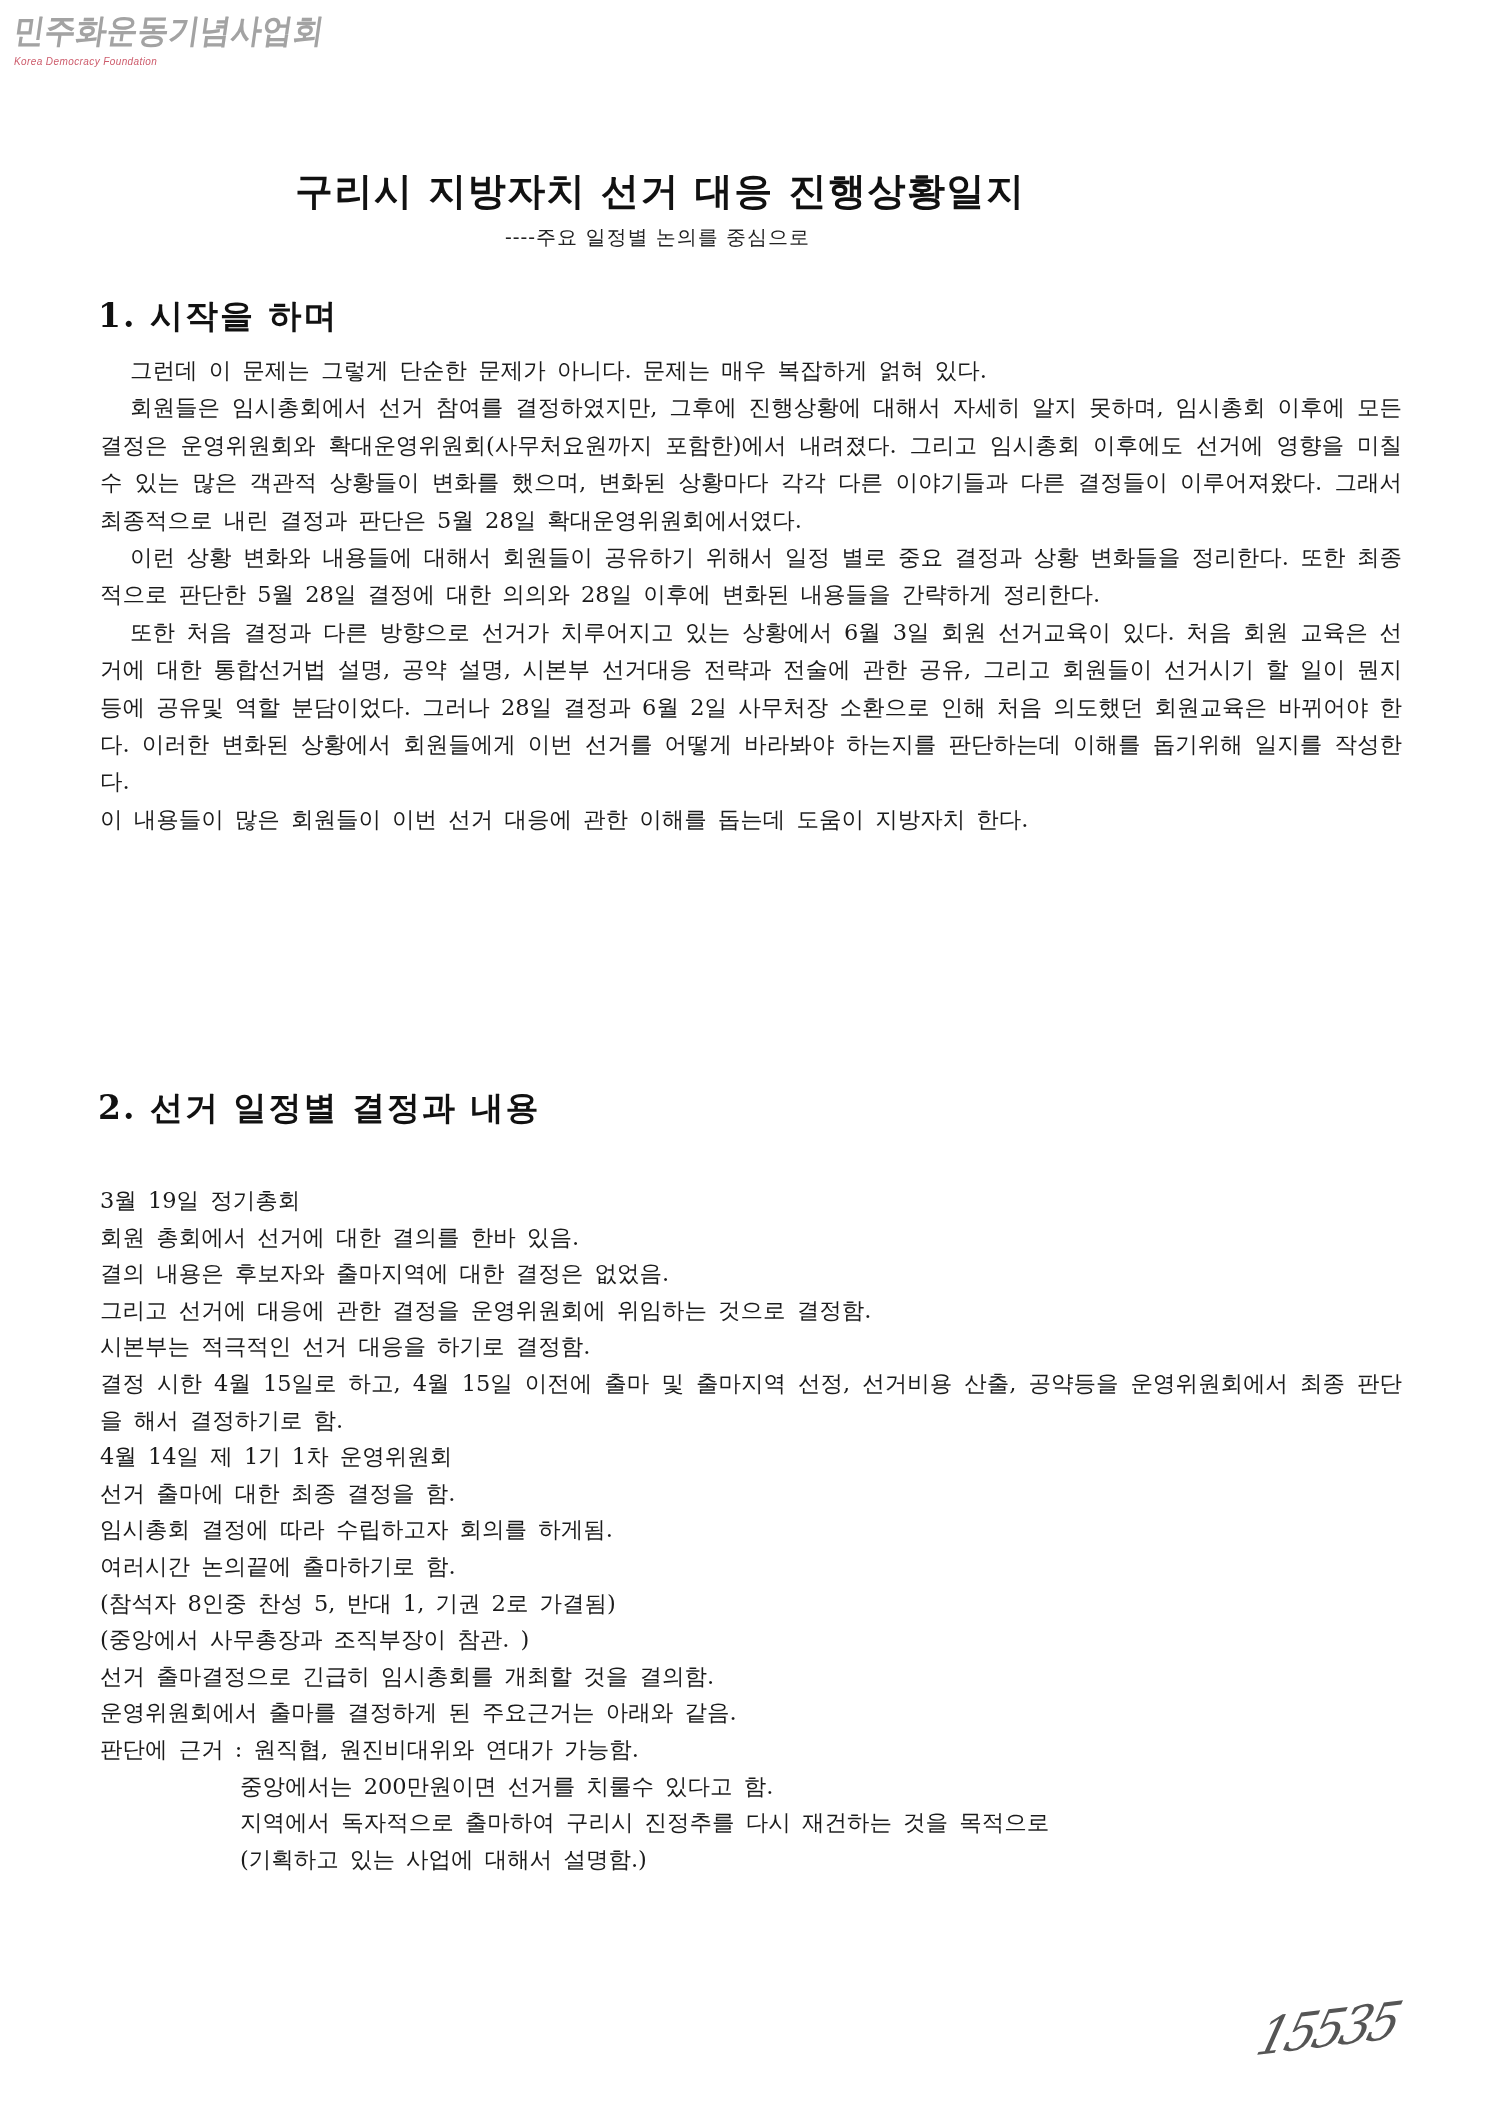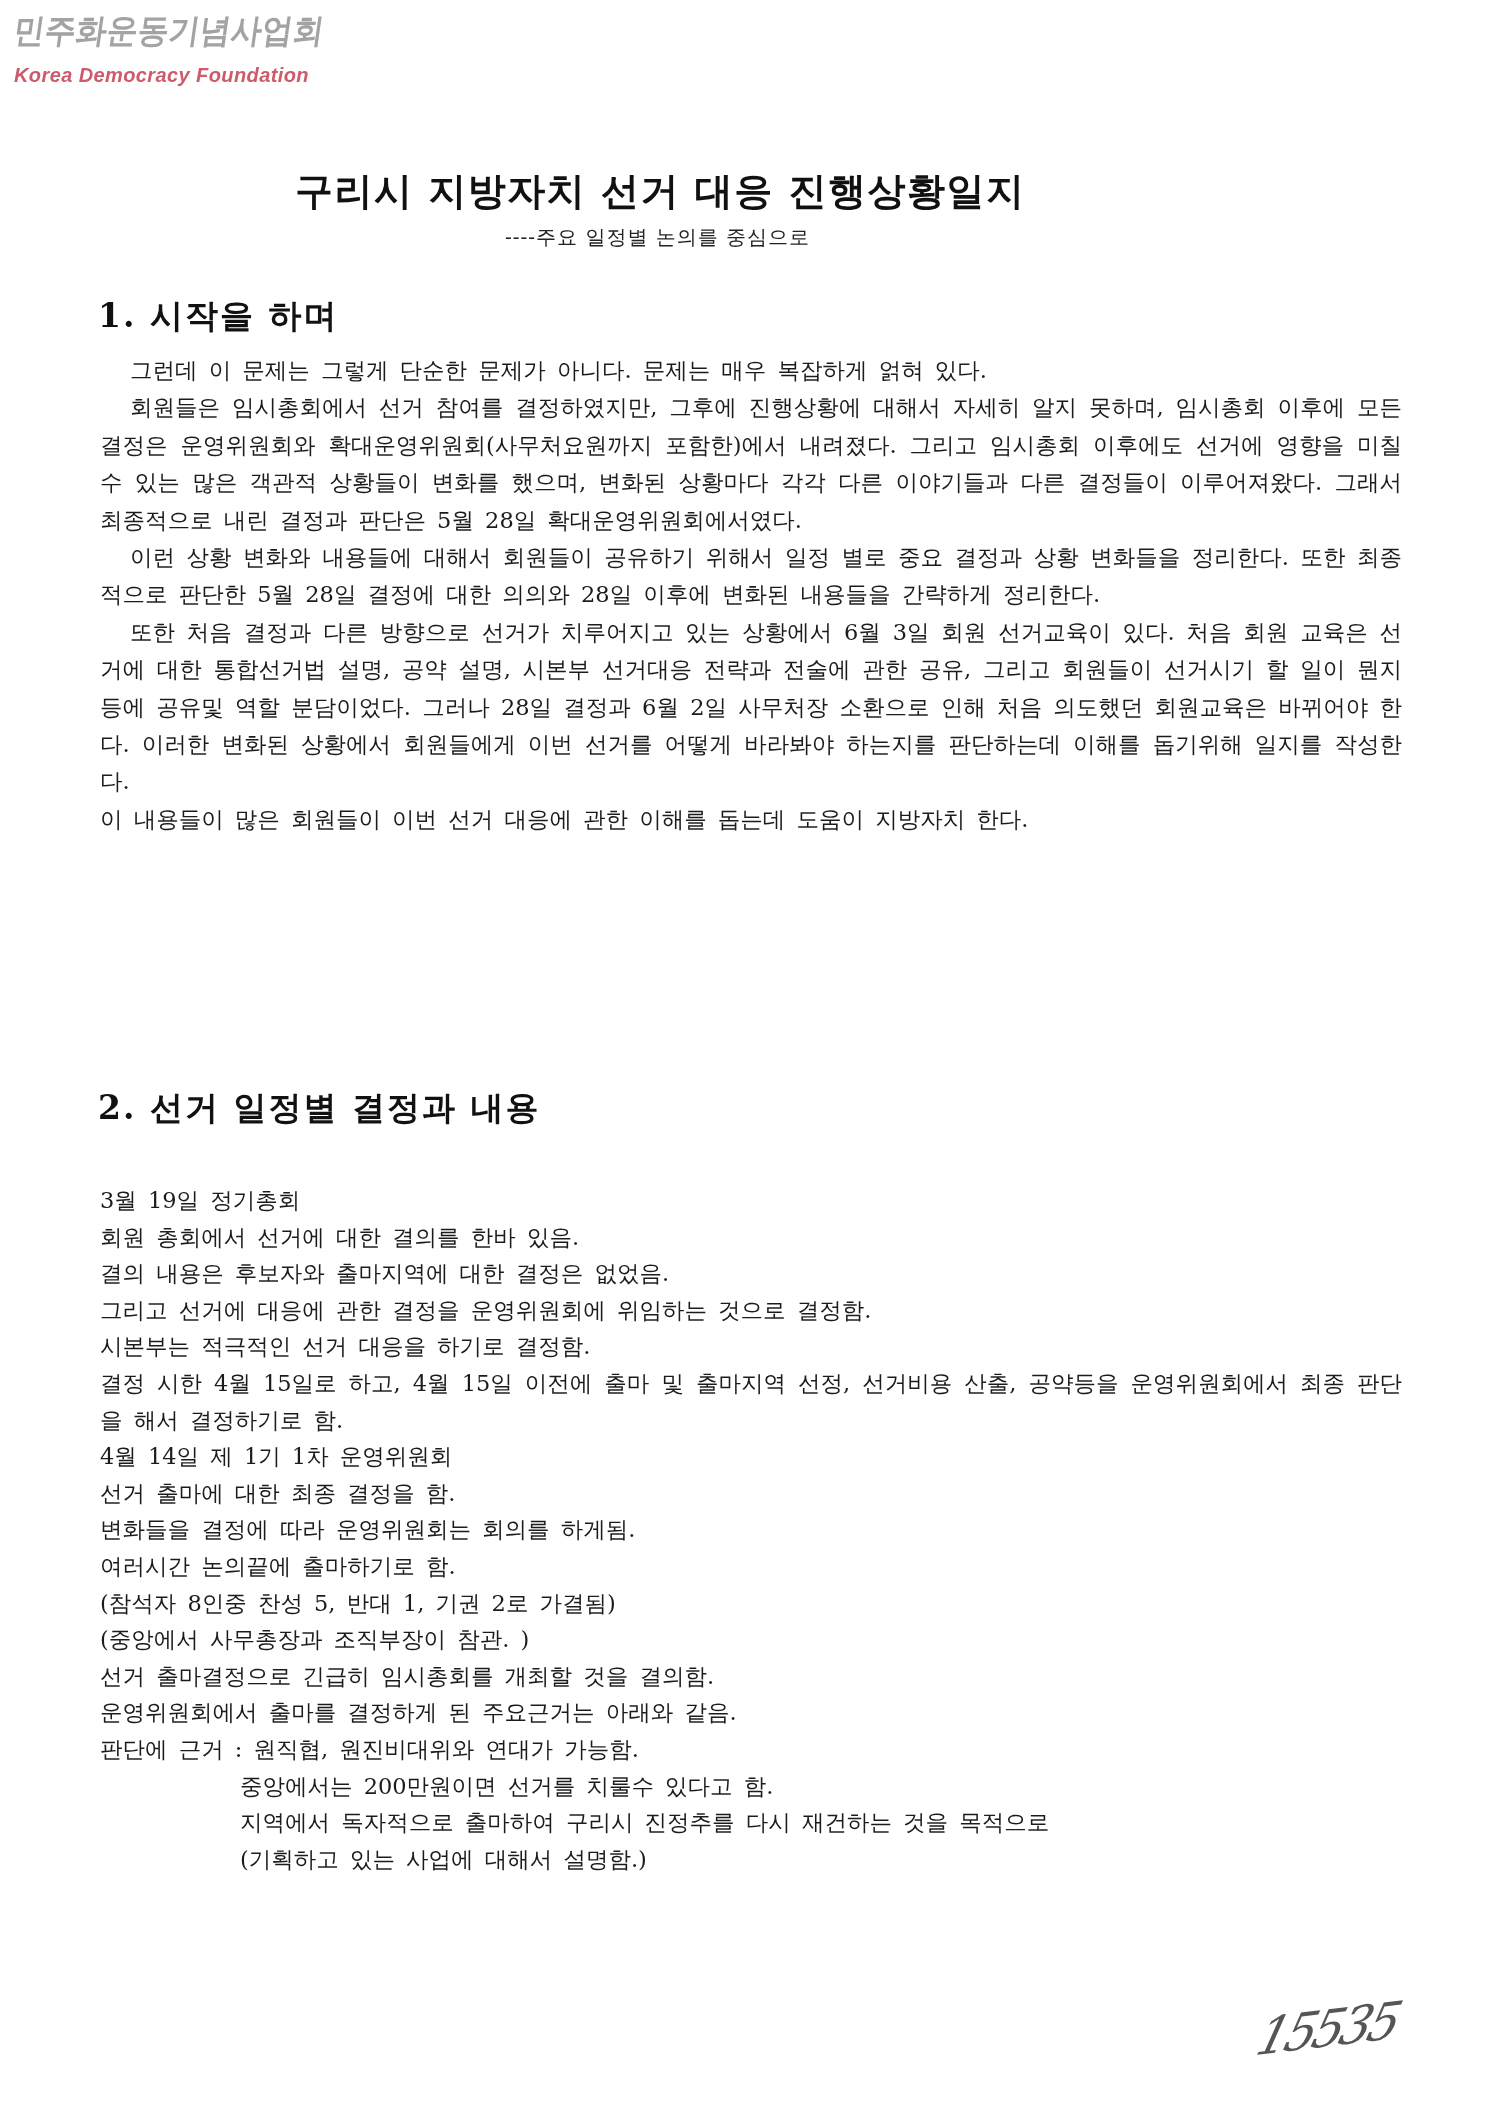--- a/index.html
+++ b/index.html
@@ -9,23 +9,23 @@
     background:#ffffff;overflow:hidden;color:#1b1b1b;
     font-family:"DejaVu Serif","Liberation Serif",serif;
   }
   
   .logo{position:absolute;top:12px;left:14px;}
   .logo-kr{
     display:inline-block;font-size:31px;font-weight:bold;color:#a3a3a3;
     transform:skewX(-8deg) scaleY(1.08);line-height:1.2;letter-spacing:0;
   }
   .logo-en{
-    display:block;margin-top:15px;
+    display:block;margin-top:7px;
     font-family:"Liberation Sans","DejaVu Sans",sans-serif;
-    font-style:italic;font-weight:bold;font-size:20px;color:#cd5b6b;
+    font-style:italic;font-weight:normal;font-size:10px;color:#cd5b6b;
     letter-spacing:.4px;
   }
   
   .doc-title{
     position:absolute;top:166px;left:295px;white-space:nowrap;
     font-size:38px;font-weight:bold;letter-spacing:1.5px;color:#111;
   }
   .doc-subtitle{
     position:absolute;top:224px;left:505px;white-space:nowrap;
     font-size:20px;letter-spacing:1px;color:#222;
@@ -94,21 +94,21 @@
       <p>회원 총회에서 선거에 대한 결의를 한바 있음.</p>
       <p>결의 내용은 후보자와 출마지역에 대한 결정은 없었음.</p>
       <p>그리고 선거에 대응에 관한 결정을 운영위원회에 위임하는 것으로 결정함.</p>
       <p>시본부는 적극적인 선거 대응을 하기로 결정함.</p>
       <p>결정 시한 4월 15일로 하고, 4월 15일 이전에 출마 및 출마지역 선정, 선거비용 산출, 공약등을 운영위원회에서 최종 판단을 해서 결정하기로 함.</p>
     </div>
 
     <div class="entry entry-gap">
       <p>4월 14일 제 1기 1차 운영위원회</p>
       <p>선거 출마에 대한 최종 결정을 함.</p>
-      <p>변화들을 결정에 따라 운영위원회는 회의를 하게됨.</p>
+      <p>임시총회 결정에 따라 수립하고자 회의를 하게됨.</p>
       <p>여러시간 논의끝에 출마하기로 함.</p>
       <p>(참석자 8인중 찬성 5, 반대 1, 기권 2로 가결됨)</p>
       <p>(중앙에서 사무총장과 조직부장이 참관. )</p>
       <p>선거 출마결정으로 긴급히 임시총회를 개최할 것을 결의함.</p>
       <p>운영위원회에서 출마를 결정하게 된 주요근거는 아래와 같음.</p>
       <p>판단에 근거 : 원직협, 원진비대위와 연대가 가능함.</p>
       <p class="indent">중앙에서는 200만원이면 선거를 치룰수 있다고 함.</p>
       <p class="indent">지역에서 독자적으로 출마하여 구리시 진정추를 다시 재건하는 것을 목적으로</p>
       <p class="indent">(기획하고 있는 사업에 대해서 설명함.)</p>
     </div>

